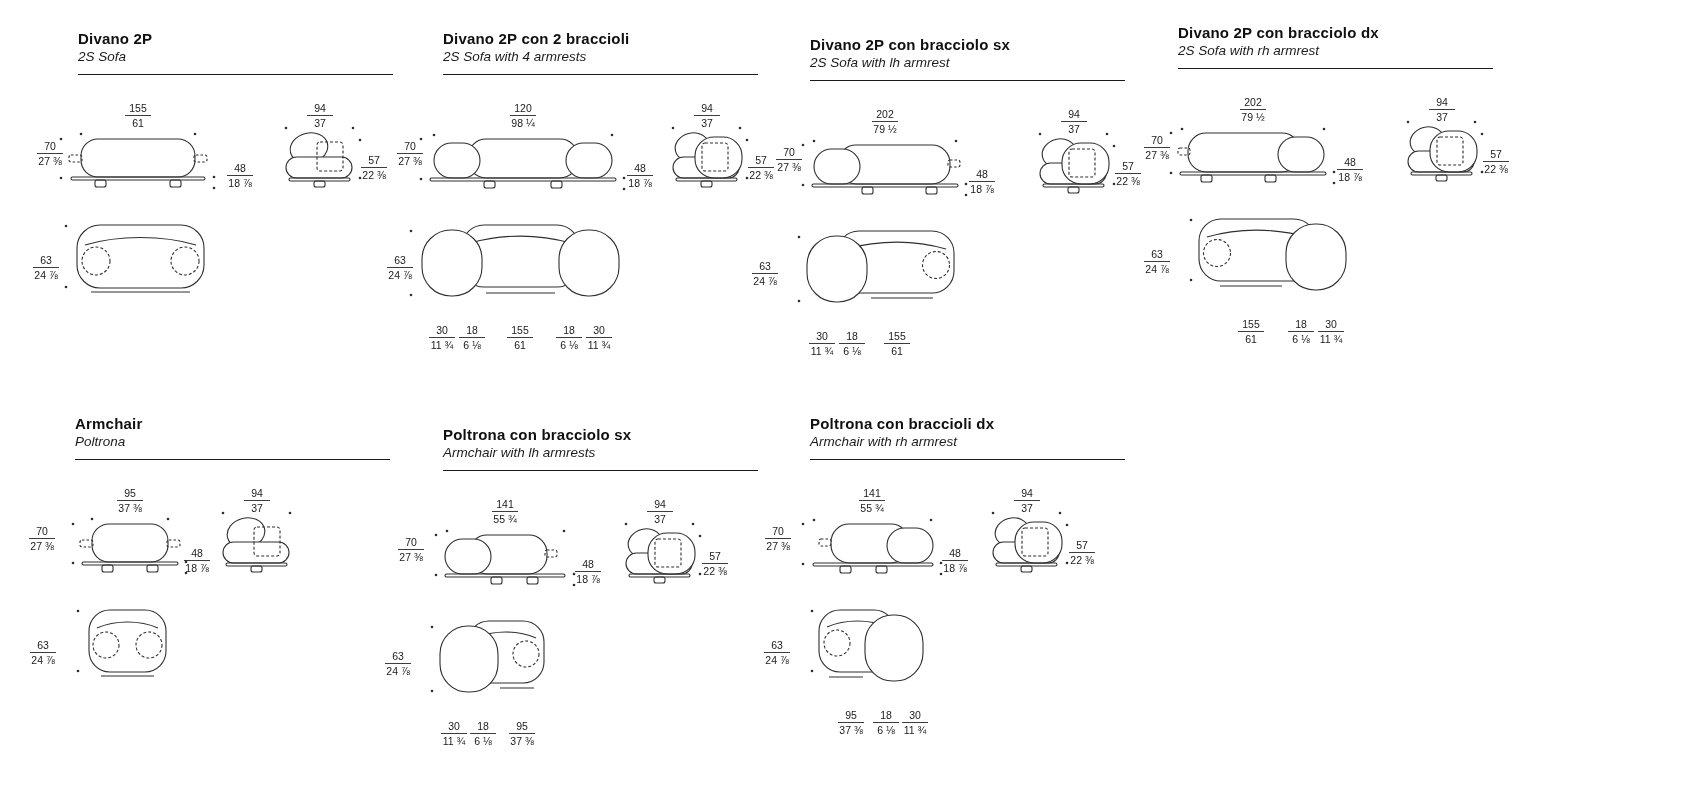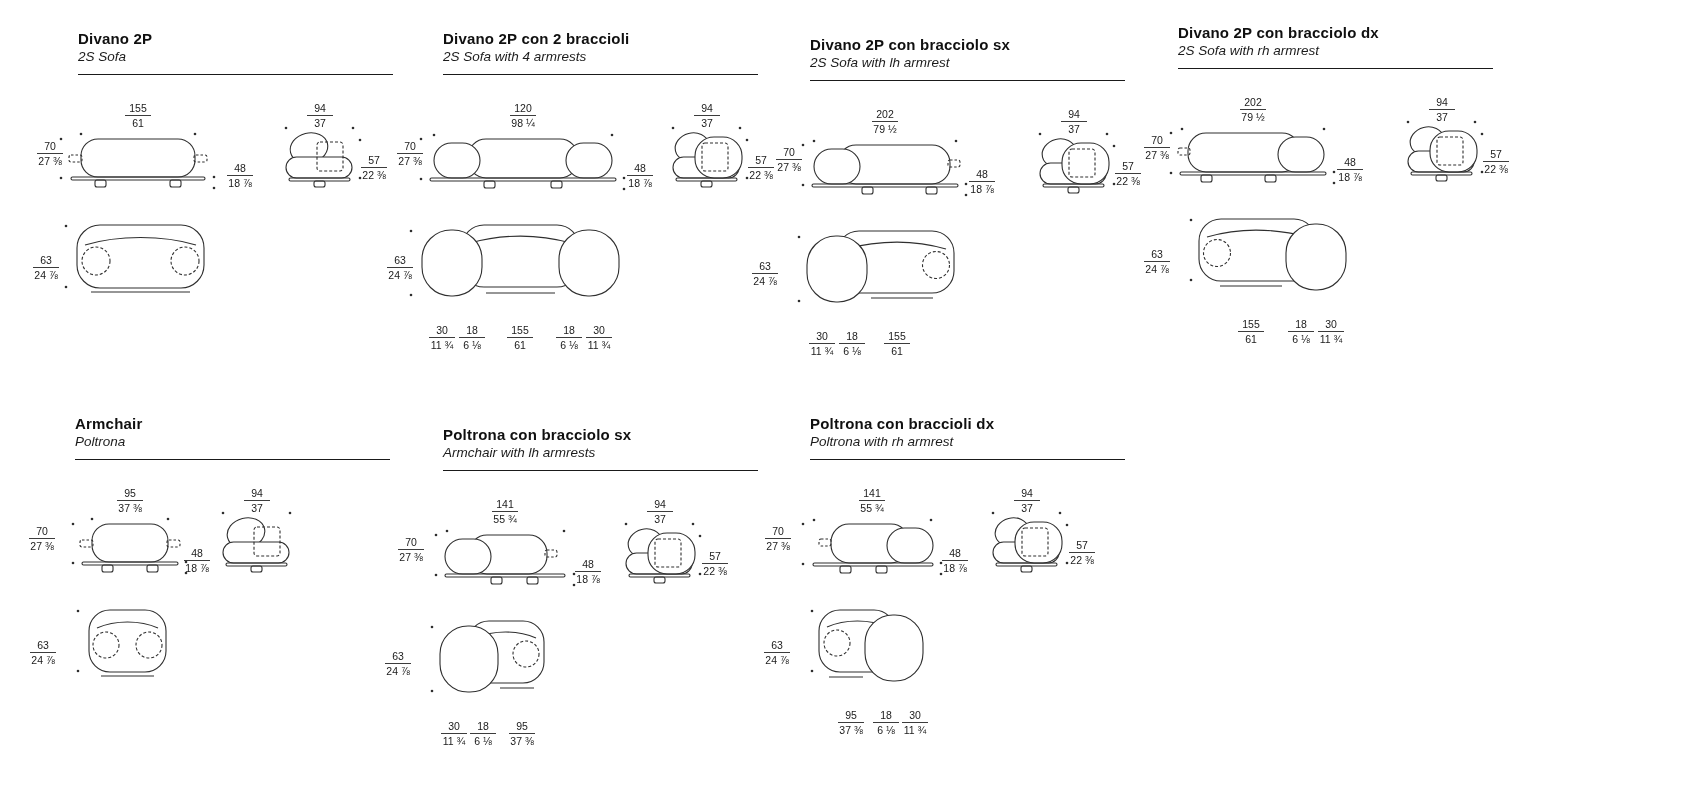--- a/index.html
+++ b/index.html
@@ -598,21 +598,21 @@
       </g>
       <g fill="#2e2e2e">
           <circle cx="-6" cy="9" r="1.3"></circle>
           <circle cx="-6" cy="73" r="1.3"></circle>
         </g>
     </svg>
   </div>
 
   <div class="card" style="left:765px;top:415px">
     <div class="ptitle">Poltrona con braccioli dx</div>
-    <div class="psub">Poltrona with rh armrest</div>
+    <div class="psub">Armchair with rh armrest</div>
     <div class="rule"></div>
 
     <div class="dim" style="left:107px;top:72px">
         <span class="cm">141</span>
         <span class="bar"></span>
         <span class="in">55 ¾</span>
       </div>
     <div class="dim" style="left:13px;top:110px">
         <span class="cm">70</span>
         <span class="bar"></span>

